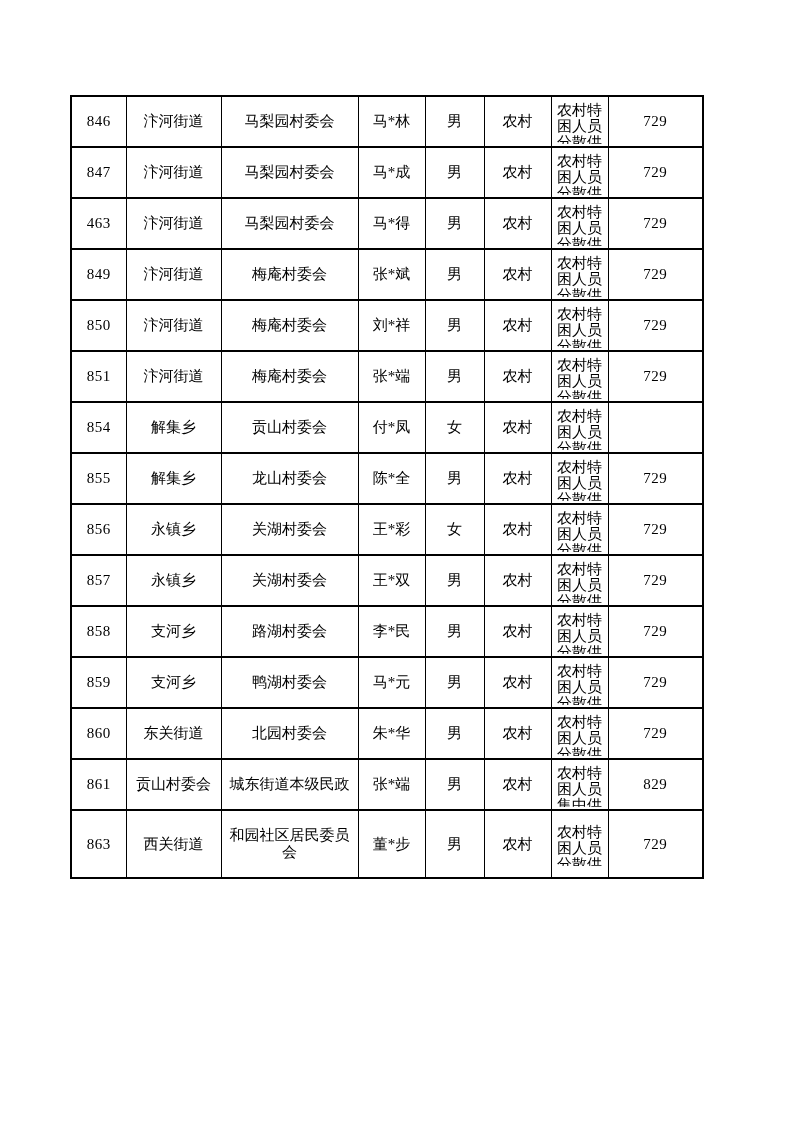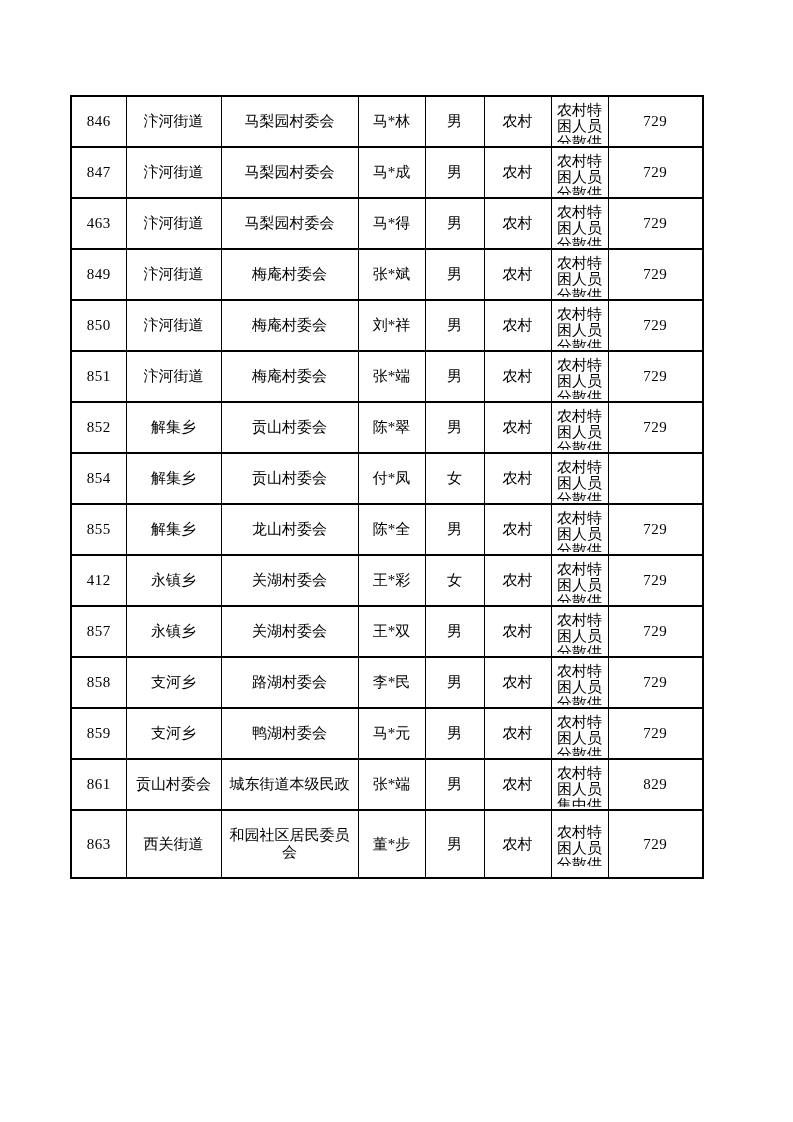--- a/index.html
+++ b/index.html
@@ -220,133 +220,107 @@
           </td>
           <td class="col-category">
             <div class="cellwrap wrap-category">农村特困人员分散供</div>
           </td>
           <td class="col-amount">
             <div class="cellwrap wrap-amount">729</div>
           </td>
         </tr>
         <tr>
           <td class="col-seq">
-            <div class="cellwrap wrap-seq">852</div>
+            <div class="cellwrap wrap-seq">854</div>
           </td>
           <td class="col-township">
             <div class="cellwrap wrap-township">解集乡</div>
           </td>
           <td class="col-committee">
             <div class="cellwrap wrap-committee">贡山村委会</div>
           </td>
           <td class="col-person_name">
-            <div class="cellwrap wrap-person_name">陈*翠</div>
-          </td>
-          <td class="col-gender">
-            <div class="cellwrap wrap-gender">男</div>
-          </td>
-          <td class="col-area_type">
-            <div class="cellwrap wrap-area_type">农村</div>
-          </td>
-          <td class="col-category">
-            <div class="cellwrap wrap-category">农村特困人员分散供</div>
-          </td>
-          <td class="col-amount">
-            <div class="cellwrap wrap-amount">729</div>
-          </td>
-        </tr>
-        <tr>
-          <td class="col-seq">
-            <div class="cellwrap wrap-seq">854</div>
+            <div class="cellwrap wrap-person_name">付*凤</div>
+          </td>
+          <td class="col-gender">
+            <div class="cellwrap wrap-gender">女</div>
+          </td>
+          <td class="col-area_type">
+            <div class="cellwrap wrap-area_type">农村</div>
+          </td>
+          <td class="col-category">
+            <div class="cellwrap wrap-category">农村特困人员分散供</div>
+          </td>
+          <td class="col-amount">
+            <div class="cellwrap wrap-amount"></div>
+          </td>
+        </tr>
+        <tr>
+          <td class="col-seq">
+            <div class="cellwrap wrap-seq">855</div>
           </td>
           <td class="col-township">
             <div class="cellwrap wrap-township">解集乡</div>
           </td>
           <td class="col-committee">
-            <div class="cellwrap wrap-committee">贡山村委会</div>
-          </td>
-          <td class="col-person_name">
-            <div class="cellwrap wrap-person_name">付*凤</div>
+            <div class="cellwrap wrap-committee">龙山村委会</div>
+          </td>
+          <td class="col-person_name">
+            <div class="cellwrap wrap-person_name">陈*全</div>
+          </td>
+          <td class="col-gender">
+            <div class="cellwrap wrap-gender">男</div>
+          </td>
+          <td class="col-area_type">
+            <div class="cellwrap wrap-area_type">农村</div>
+          </td>
+          <td class="col-category">
+            <div class="cellwrap wrap-category">农村特困人员分散供</div>
+          </td>
+          <td class="col-amount">
+            <div class="cellwrap wrap-amount">729</div>
+          </td>
+        </tr>
+        <tr>
+          <td class="col-seq">
+            <div class="cellwrap wrap-seq">856</div>
+          </td>
+          <td class="col-township">
+            <div class="cellwrap wrap-township">永镇乡</div>
+          </td>
+          <td class="col-committee">
+            <div class="cellwrap wrap-committee">关湖村委会</div>
+          </td>
+          <td class="col-person_name">
+            <div class="cellwrap wrap-person_name">王*彩</div>
           </td>
           <td class="col-gender">
             <div class="cellwrap wrap-gender">女</div>
           </td>
           <td class="col-area_type">
             <div class="cellwrap wrap-area_type">农村</div>
           </td>
           <td class="col-category">
             <div class="cellwrap wrap-category">农村特困人员分散供</div>
           </td>
           <td class="col-amount">
-            <div class="cellwrap wrap-amount"></div>
-          </td>
-        </tr>
-        <tr>
-          <td class="col-seq">
-            <div class="cellwrap wrap-seq">855</div>
-          </td>
-          <td class="col-township">
-            <div class="cellwrap wrap-township">解集乡</div>
-          </td>
-          <td class="col-committee">
-            <div class="cellwrap wrap-committee">龙山村委会</div>
-          </td>
-          <td class="col-person_name">
-            <div class="cellwrap wrap-person_name">陈*全</div>
-          </td>
-          <td class="col-gender">
-            <div class="cellwrap wrap-gender">男</div>
-          </td>
-          <td class="col-area_type">
-            <div class="cellwrap wrap-area_type">农村</div>
-          </td>
-          <td class="col-category">
-            <div class="cellwrap wrap-category">农村特困人员分散供</div>
-          </td>
-          <td class="col-amount">
-            <div class="cellwrap wrap-amount">729</div>
-          </td>
-        </tr>
-        <tr>
-          <td class="col-seq">
-            <div class="cellwrap wrap-seq">412</div>
+            <div class="cellwrap wrap-amount">729</div>
+          </td>
+        </tr>
+        <tr>
+          <td class="col-seq">
+            <div class="cellwrap wrap-seq">857</div>
           </td>
           <td class="col-township">
             <div class="cellwrap wrap-township">永镇乡</div>
           </td>
           <td class="col-committee">
             <div class="cellwrap wrap-committee">关湖村委会</div>
           </td>
           <td class="col-person_name">
-            <div class="cellwrap wrap-person_name">王*彩</div>
-          </td>
-          <td class="col-gender">
-            <div class="cellwrap wrap-gender">女</div>
-          </td>
-          <td class="col-area_type">
-            <div class="cellwrap wrap-area_type">农村</div>
-          </td>
-          <td class="col-category">
-            <div class="cellwrap wrap-category">农村特困人员分散供</div>
-          </td>
-          <td class="col-amount">
-            <div class="cellwrap wrap-amount">729</div>
-          </td>
-        </tr>
-        <tr>
-          <td class="col-seq">
-            <div class="cellwrap wrap-seq">857</div>
-          </td>
-          <td class="col-township">
-            <div class="cellwrap wrap-township">永镇乡</div>
-          </td>
-          <td class="col-committee">
-            <div class="cellwrap wrap-committee">关湖村委会</div>
-          </td>
-          <td class="col-person_name">
             <div class="cellwrap wrap-person_name">王*双</div>
           </td>
           <td class="col-gender">
             <div class="cellwrap wrap-gender">男</div>
           </td>
           <td class="col-area_type">
             <div class="cellwrap wrap-area_type">农村</div>
           </td>
           <td class="col-category">
             <div class="cellwrap wrap-category">农村特困人员分散供</div>
@@ -386,20 +360,46 @@
             <div class="cellwrap wrap-seq">859</div>
           </td>
           <td class="col-township">
             <div class="cellwrap wrap-township">支河乡</div>
           </td>
           <td class="col-committee">
             <div class="cellwrap wrap-committee">鸭湖村委会</div>
           </td>
           <td class="col-person_name">
             <div class="cellwrap wrap-person_name">马*元</div>
+          </td>
+          <td class="col-gender">
+            <div class="cellwrap wrap-gender">男</div>
+          </td>
+          <td class="col-area_type">
+            <div class="cellwrap wrap-area_type">农村</div>
+          </td>
+          <td class="col-category">
+            <div class="cellwrap wrap-category">农村特困人员分散供</div>
+          </td>
+          <td class="col-amount">
+            <div class="cellwrap wrap-amount">729</div>
+          </td>
+        </tr>
+        <tr>
+          <td class="col-seq">
+            <div class="cellwrap wrap-seq">860</div>
+          </td>
+          <td class="col-township">
+            <div class="cellwrap wrap-township">东关街道</div>
+          </td>
+          <td class="col-committee">
+            <div class="cellwrap wrap-committee">北园村委会</div>
+          </td>
+          <td class="col-person_name">
+            <div class="cellwrap wrap-person_name">朱*华</div>
           </td>
           <td class="col-gender">
             <div class="cellwrap wrap-gender">男</div>
           </td>
           <td class="col-area_type">
             <div class="cellwrap wrap-area_type">农村</div>
           </td>
           <td class="col-category">
             <div class="cellwrap wrap-category">农村特困人员分散供</div>
           </td>

